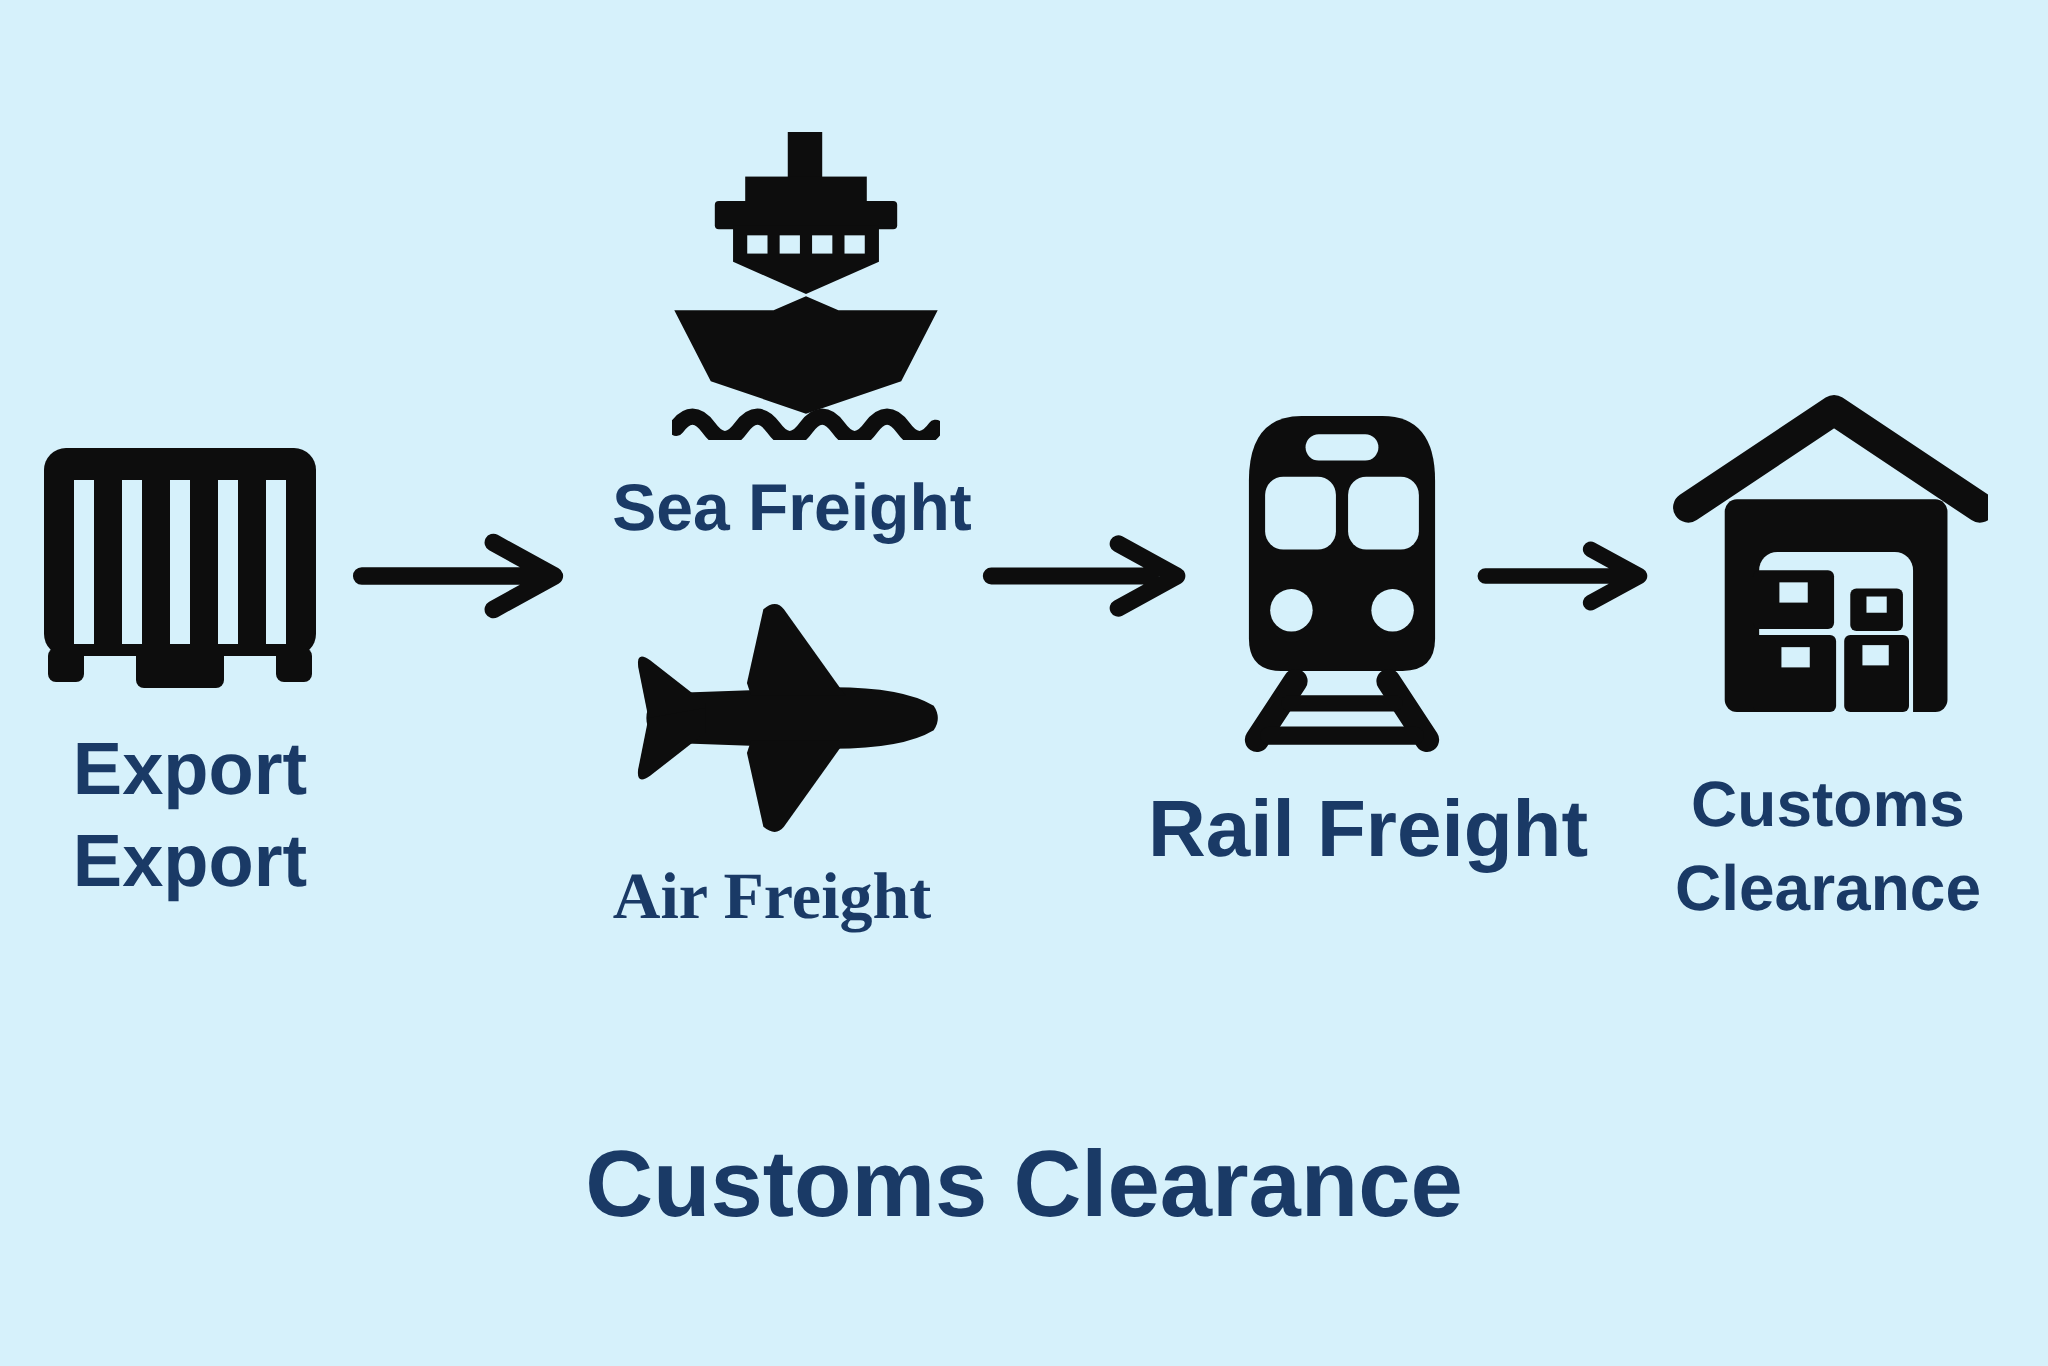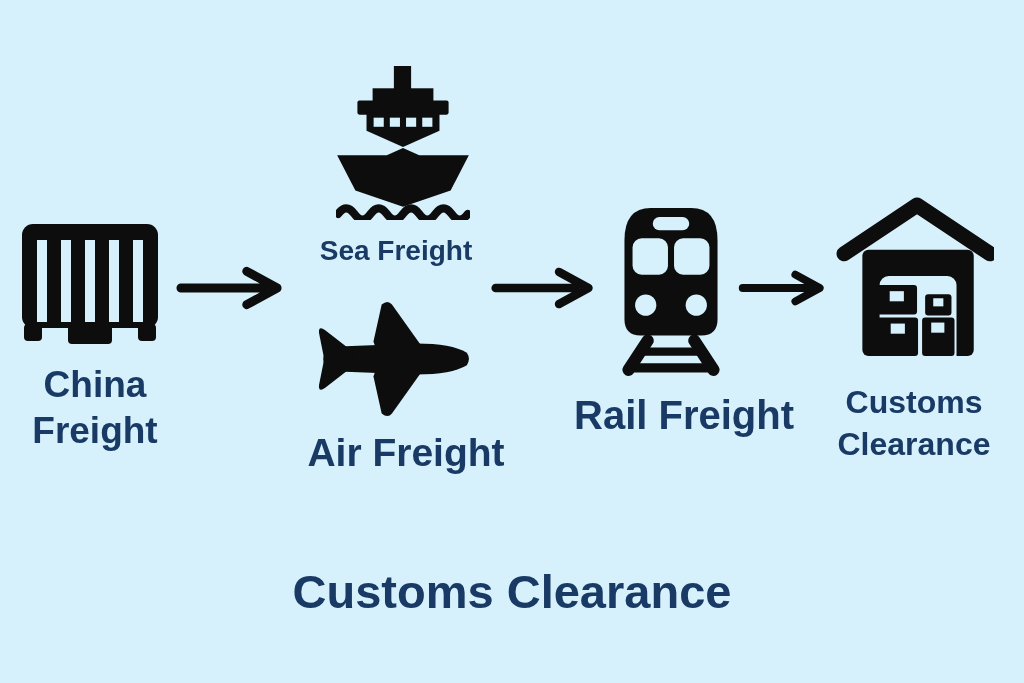--- a/index.html
+++ b/index.html
@@ -21,22 +21,22 @@
   }
   .abs{position:absolute;}
   .node-label{
     position:absolute;
     color:var(--text);
     font-weight:bold;
     text-align:center;
     line-height:1.25;
   }
   .lbl-china{left:8px;top:362px;width:174px;font-size:37px;}
-  .lbl-sea{left:286px;top:233px;width:220px;font-size:28px;white-space:nowrap;}
-  .lbl-air{left:296px;top:429px;width:220px;font-size:39px;white-space:nowrap;}
+  .lbl-sea{left:286px;top:233px;width:220px;font-size:33px;white-space:nowrap;}
+  .lbl-air{left:276px;top:429px;width:220px;font-size:33px;white-space:nowrap;font-family:Liberation Serif, serif;}
   .lbl-rail{left:574px;top:390px;width:220px;font-size:40px;white-space:nowrap;}
   .lbl-customs{left:822px;top:381px;width:184px;font-size:32px;line-height:1.32;}
   .main-title{
     position:absolute;
     left:0;top:564px;width:1024px;
     text-align:center;
     color:var(--text);
     font-weight:bold;
     font-size:47px;
   }
@@ -92,21 +92,21 @@
       <path class="ink" d="M 16,45 Q 7,49 7,57 Q 7,65 16,69 L 98,72 Q 132,72 147,63 Q 151,57 147,51 Q 132,42 98,42 Z"></path>
       <path class="ink" d="M 36,50 L 9,29 Q 2,24 3,32 L 8,57 L 36,62 Z"></path>
       <path class="ink" d="M 36,64 L 9,85 Q 2,90 3,82 L 8,57 L 36,52 Z"></path>
       <path class="ink" d="M 58,46 L 104,46 L 74,4 Q 70,-1 64,4 L 56,40 Z"></path>
       <path class="ink" d="M 58,68 L 104,68 L 74,110 Q 70,115 64,110 L 56,74 Z"></path>
     </svg>
   </div>
 
   <div class="node-label lbl-air">Air Freight</div>
 
-  <div class="node-label lbl-china">China Freight</div>
+  <div class="node-label lbl-china">Export Export</div>
 
   <div class="abs" style="left:490px;top:266px;">
     <svg width="106" height="44" viewBox="0 0 112 44">
       <path class="stroke-ink" stroke-width="9" stroke-linecap="round" stroke-linejoin="round" d="M 6,22 H 90 M 73,5 L 104,22 L 73,39"></path>
     </svg>
   </div>
 
   <div class="abs" style="left:616px;top:208px;">
     <svg width="110" height="172" viewBox="0 0 108 170">
       <path class="ink" d="M 34,0 H 74 Q 100,0 100,32 V 110 Q 100,126 84,126 H 24 Q 8,126 8,110 V 32 Q 8,0 34,0 Z"></path>

